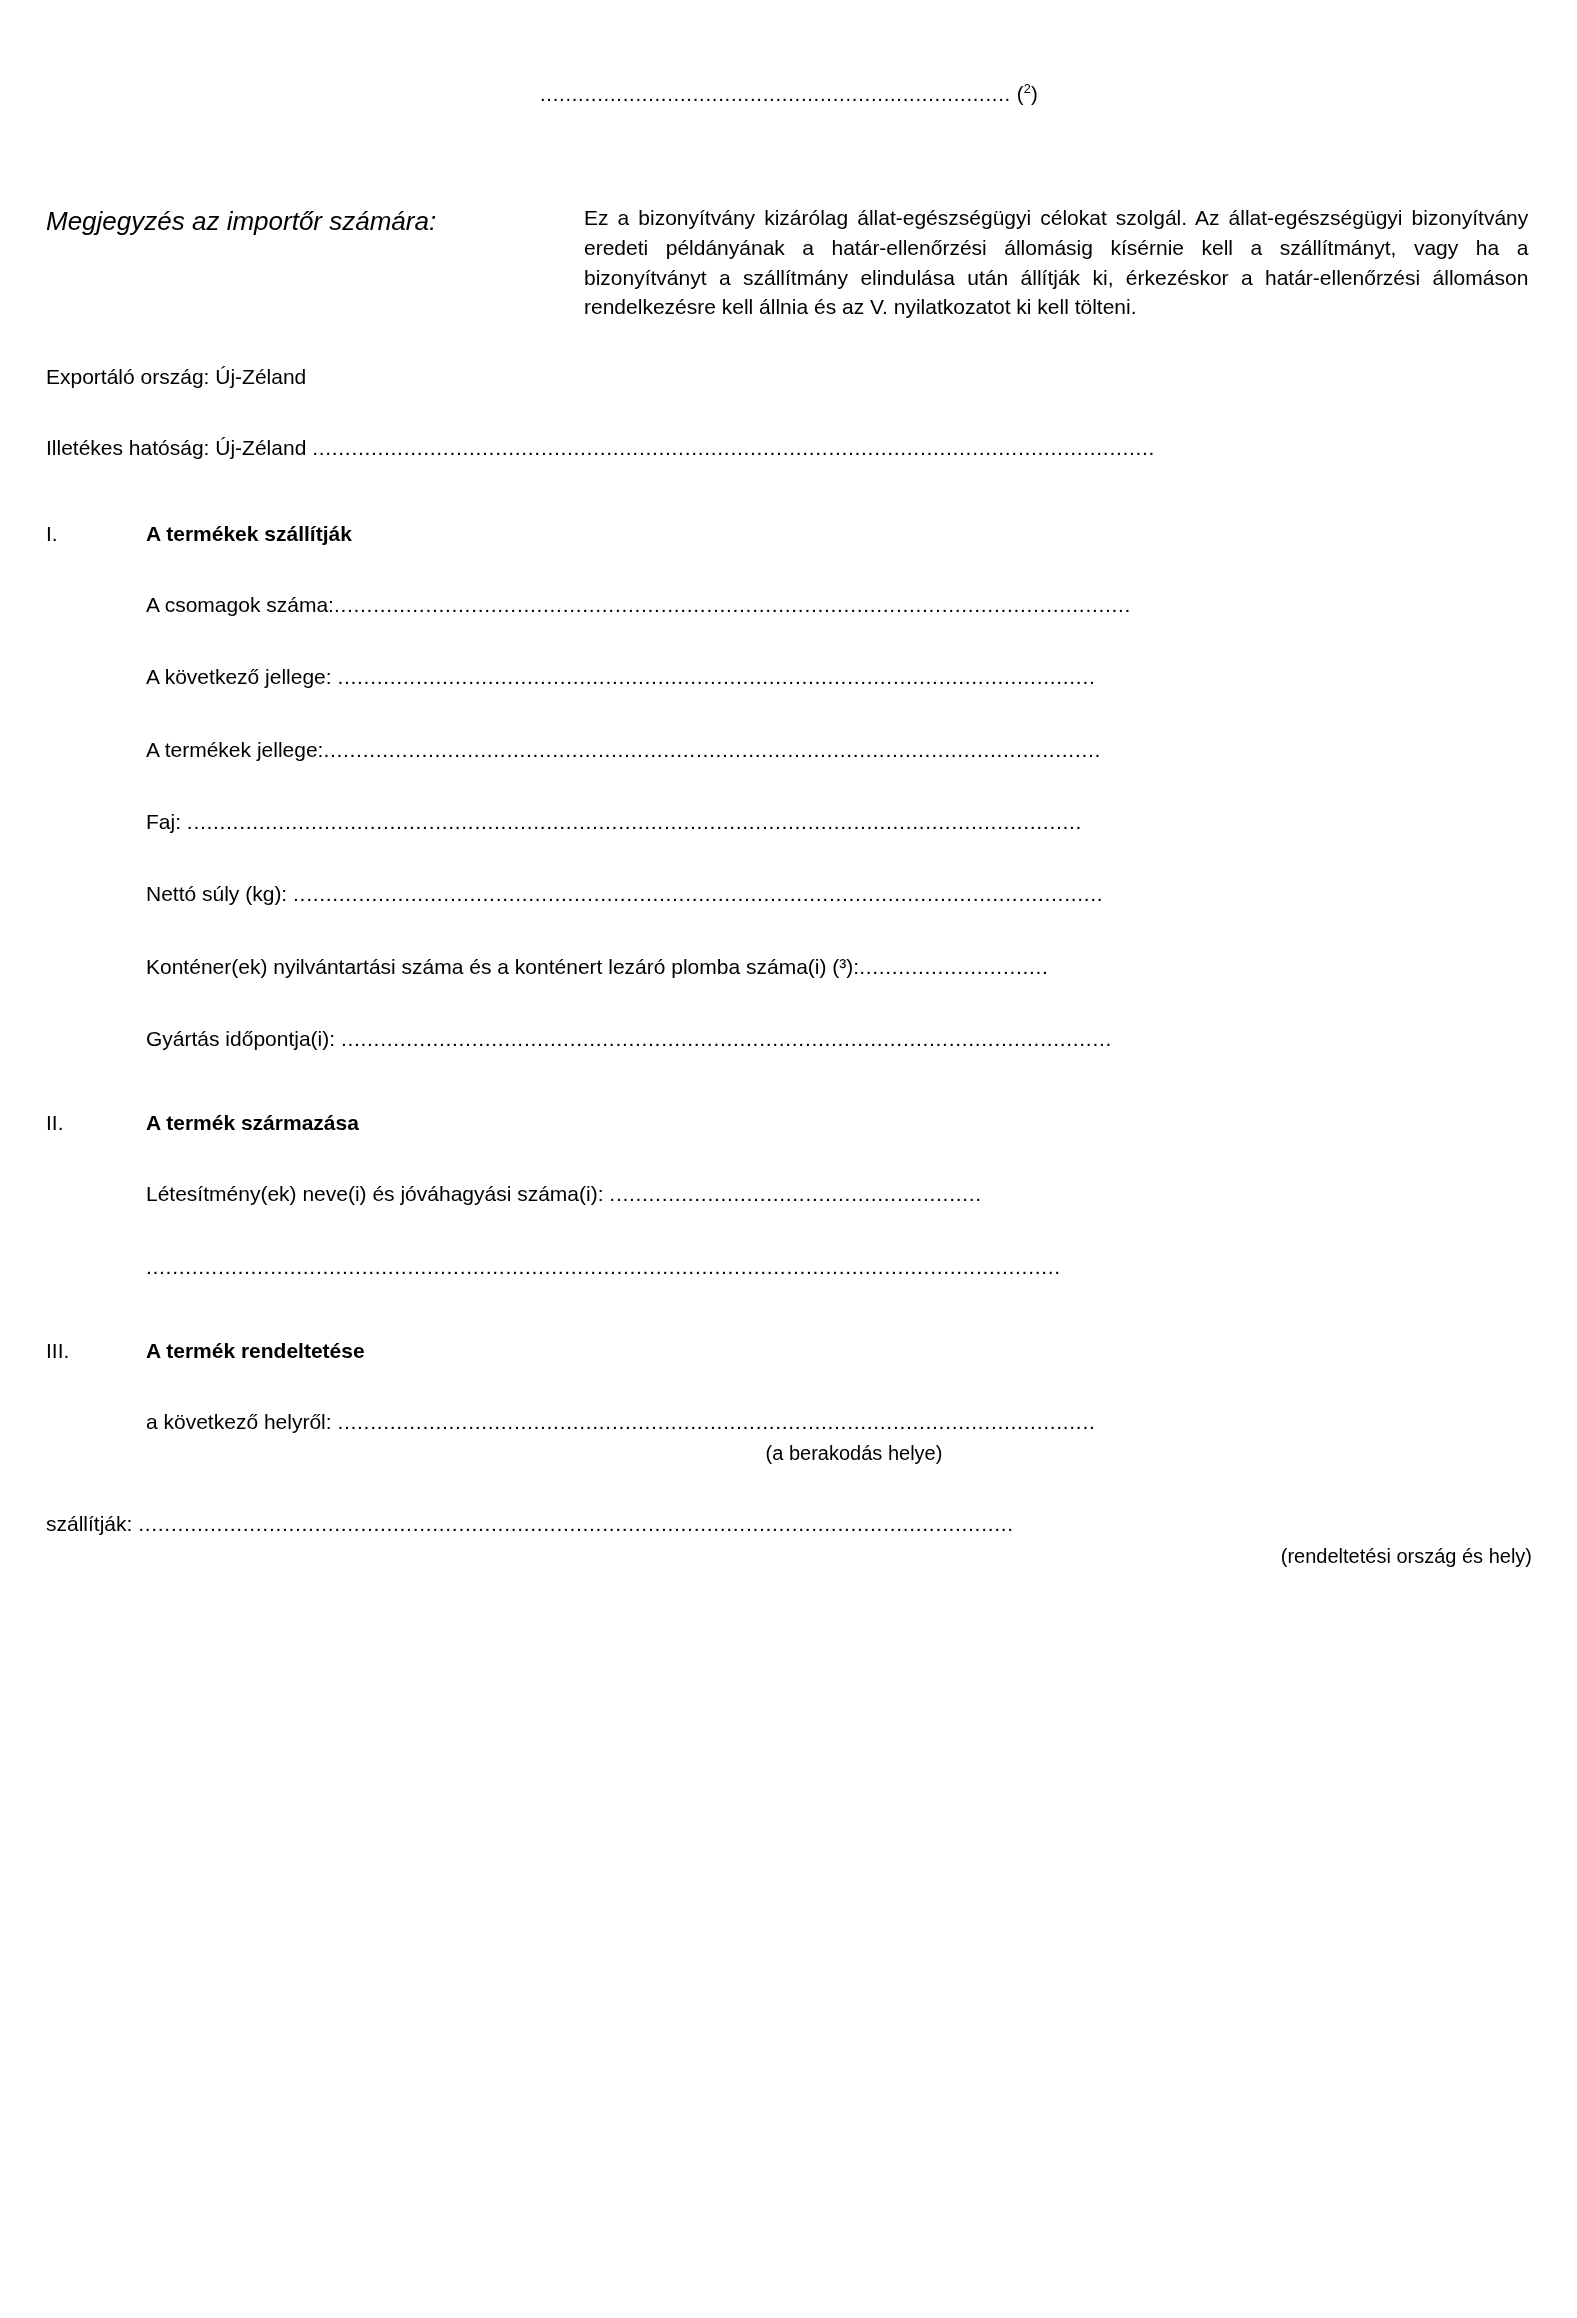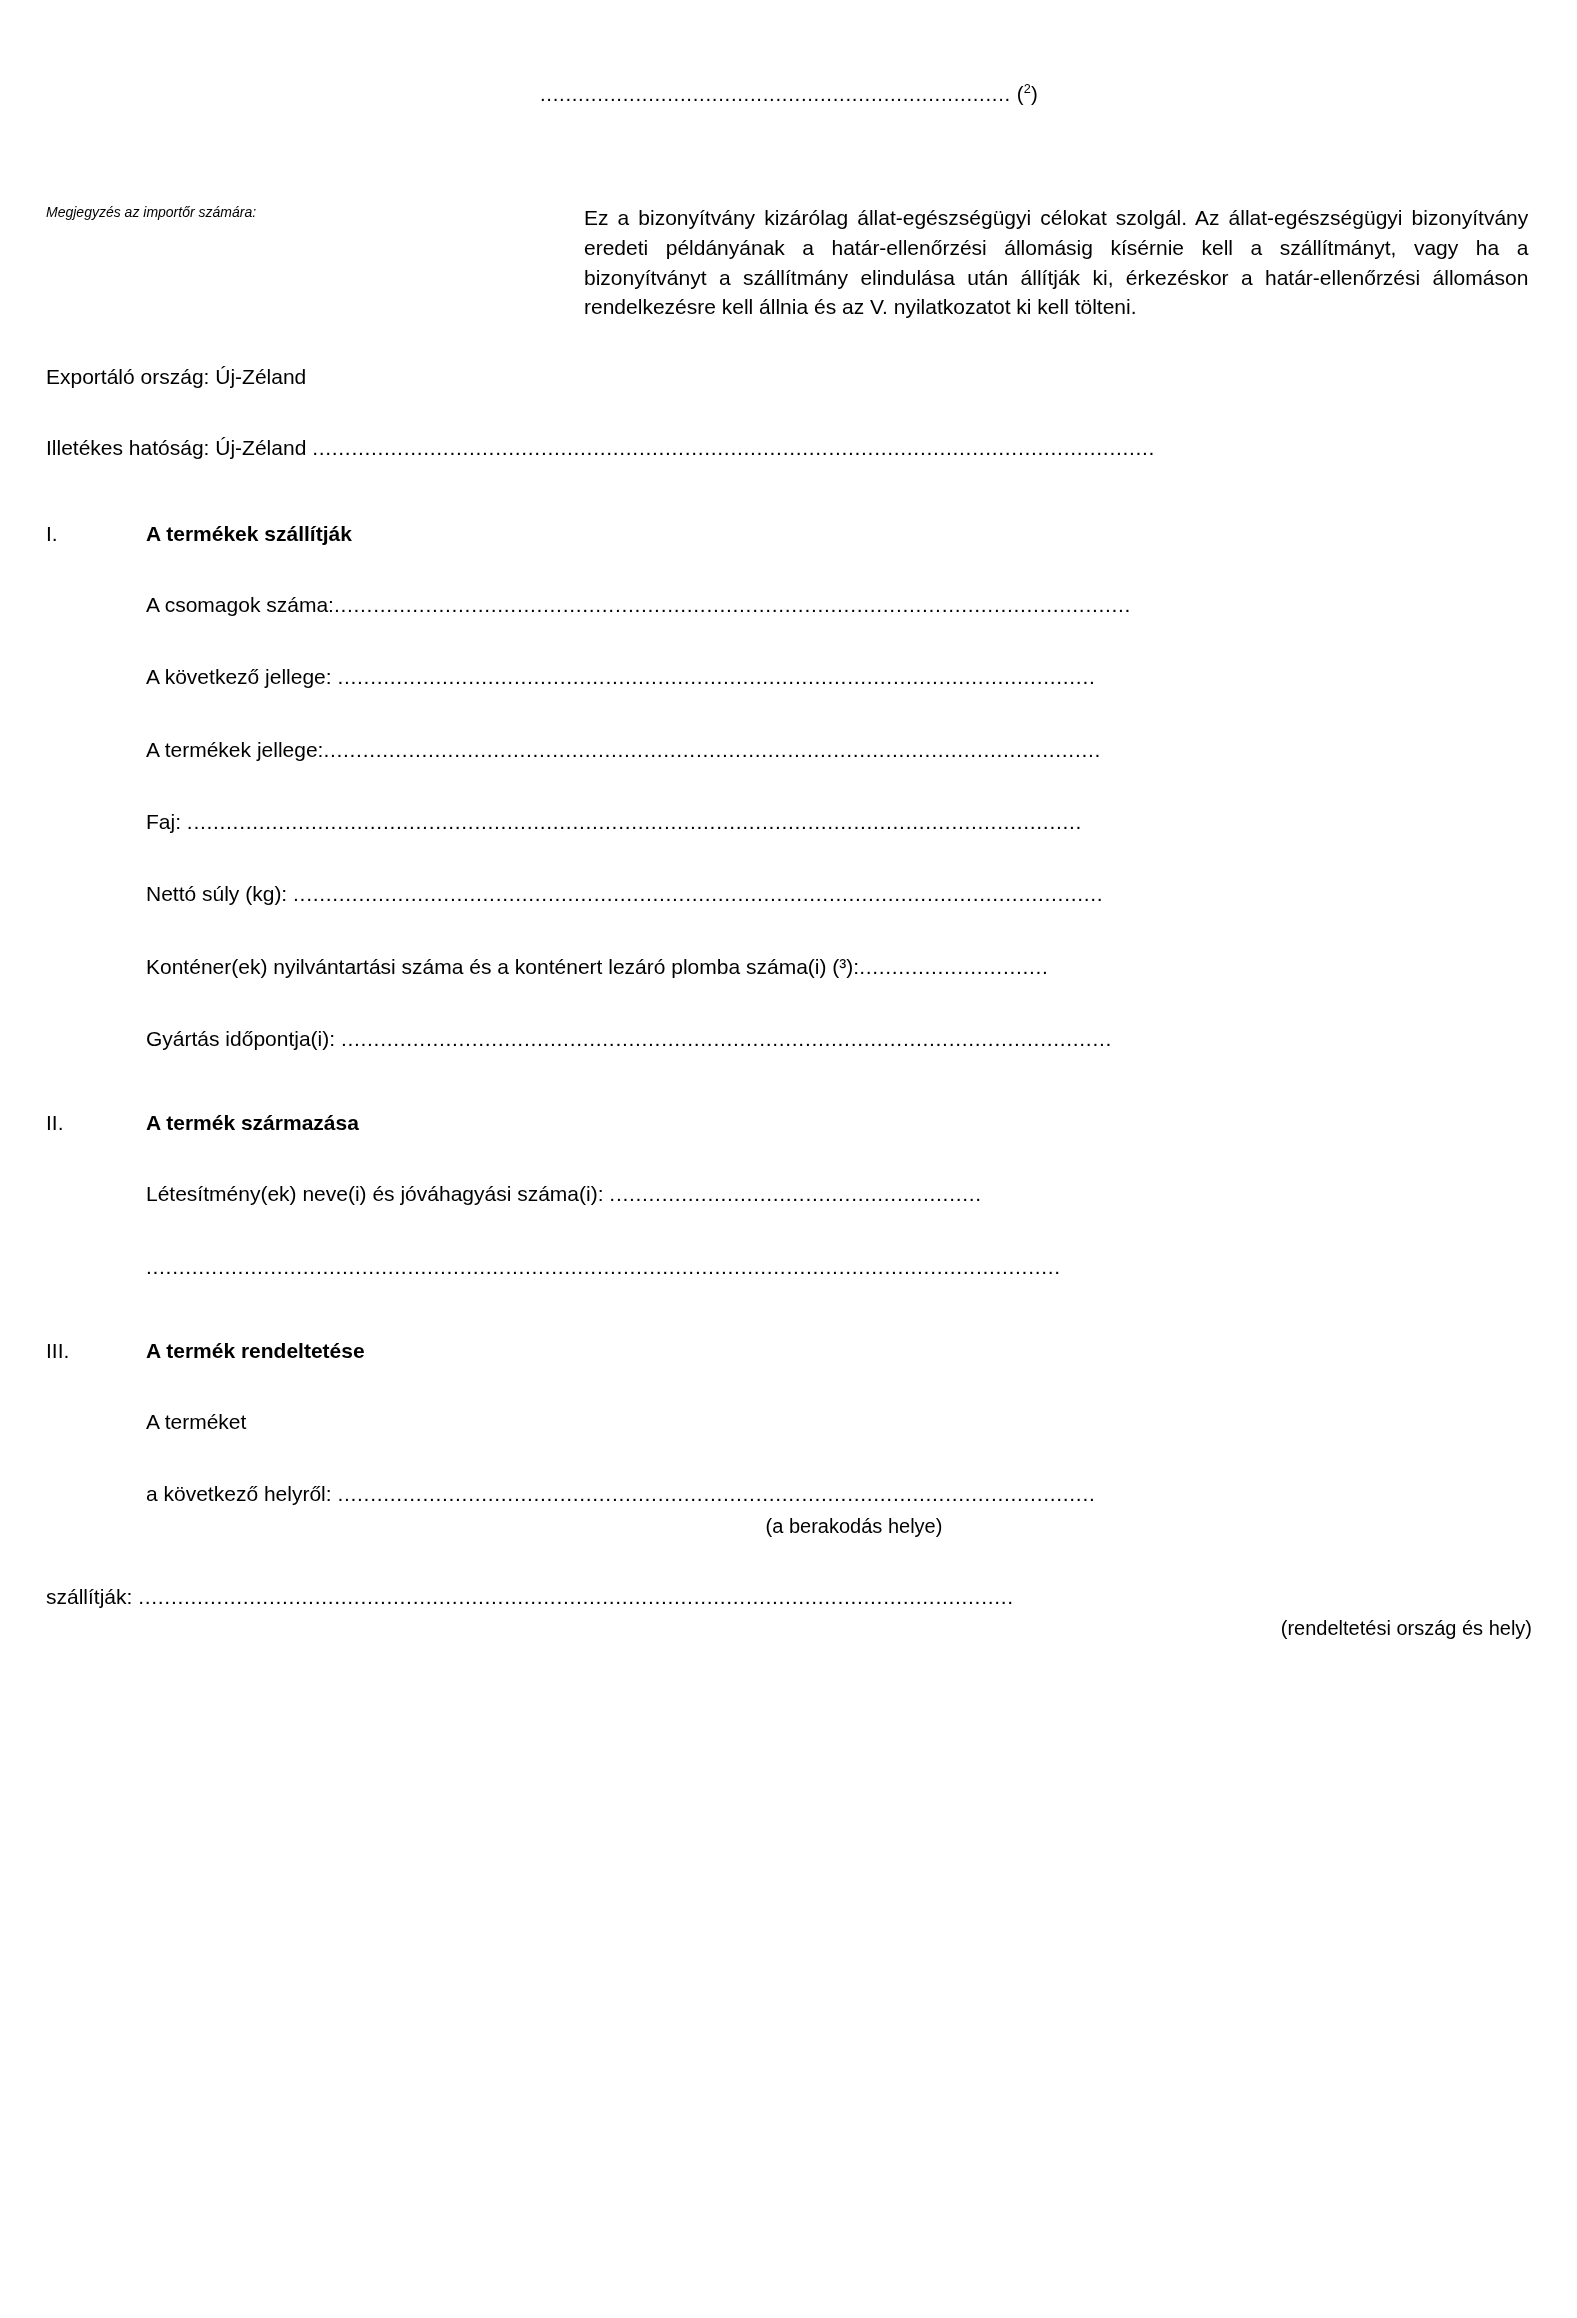--- a/index.html
+++ b/index.html
@@ -41,21 +41,21 @@
     letter-spacing: 0.7px;
   }
   .note-block {
     display: flex;
     margin-top: 97px;
   }
   .note-label {
     width: 538px;
     flex: 0 0 538px;
     font-style: italic;
-    font-size: 14px;
+    font-size: 26px;
     line-height: 1.42;
   }
   .note-text {
     flex: 1;
     font-size: 21px;
     line-height: 1.42;
     text-align: justify;
     text-justify: inter-word;
     padding-right: 3.7px;
   }
@@ -180,21 +180,20 @@
 
   <div class="field indent">
     <span class="dots-fill">............................................................................................................................................</span>
   </div>
 
   <div class="section">
     <div class="sec-num">III.</div>
     <div class="sec-title">A termék rendeltetése</div>
   </div>
 
-  <div class="field indent">A terméket</div>
 
   <div class="field indent">
     <span>a következő helyről:</span> <span class="dots-fill">....................................................................................................................</span>
   </div>
   <div class="caption caption-a">(a berakodás helye)</div>
 
   <div class="field">
     <span>szállítják:</span> <span class="dots-fill">......................................................................................................................................</span>
   </div>
   <div class="caption caption-b">(rendeltetési ország és hely)</div>

